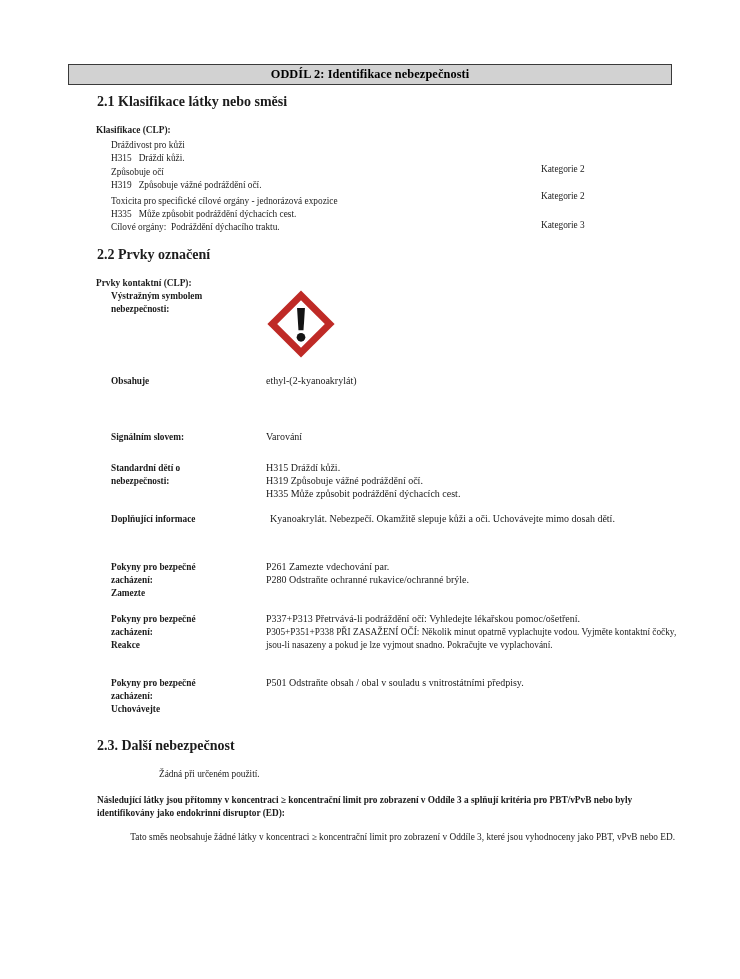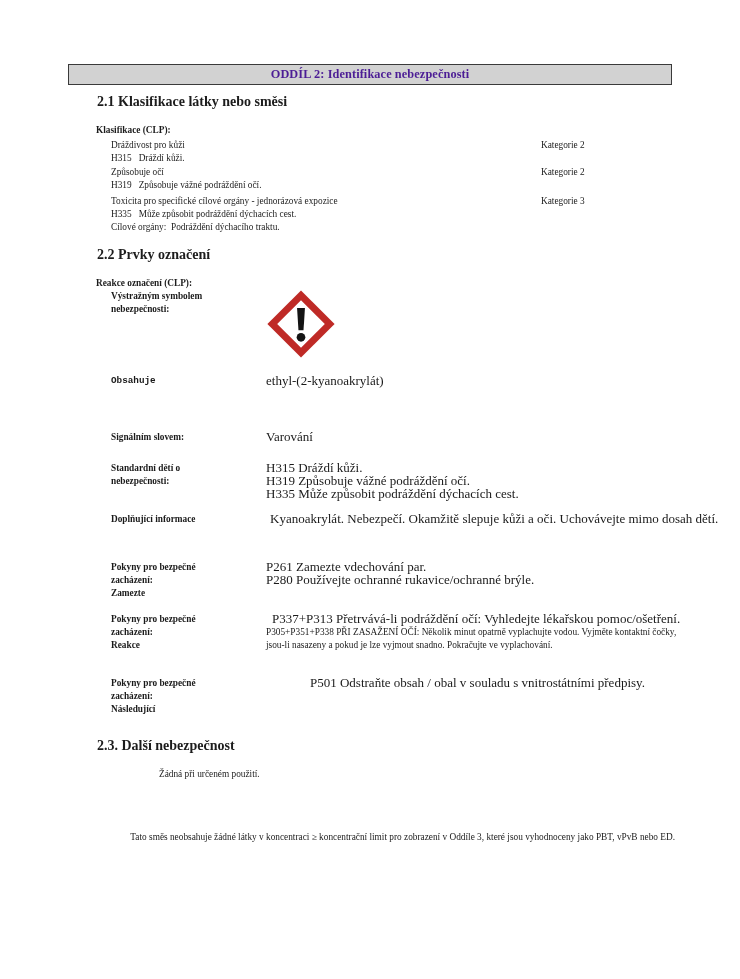--- a/index.html
+++ b/index.html
@@ -36,21 +36,21 @@
     border: 1.6px solid #3a3a3a;
     box-sizing: border-box;
     display: flex;
     align-items: center;
     justify-content: center;
   }
   .section-bar-title {
     font-size: 12.3px;
     font-weight: bold;
     letter-spacing: 0.1px;
-    color: #4c1d95;
+    color: #000000;
     line-height: 1;
   }
 
   
   .t {
     position: absolute;
     font-size: 9.3px;
     line-height: 12.6px;
     white-space: pre;
     color: #1c1c1c;
@@ -63,35 +63,36 @@
     font-weight: bold;
   }
 
   
   .cat {
     position: absolute;
     left: 541px;
     font-size: 9.3px;
     line-height: 12.6px;
     white-space: pre;
+    margin-top: 24px;
   }
 
   
   .lbl {
     position: absolute;
     left: 111px;
     font-size: 9.3px;
     font-weight: bold;
     line-height: 12.6px;
     white-space: pre;
   }
   .val {
     position: absolute;
     left: 266px;
-    font-size: 13px;
+    font-size: 10px;
     line-height: 12.6px;
     white-space: pre;
     text-align: right;
   }
   .val-wide {
     position: absolute;
     left: 266px;
     width: 415px;
     font-size: 9.3px;
     line-height: 12.6px;
@@ -136,66 +137,67 @@
   <div class="t" style="left:111px; top:179px;">H319   Způsobuje vážné podráždění očí.</div>
 
   <div class="t" style="left:111px; top:195px;">Toxicita pro specifické cílové orgány - jednorázová expozice</div>
   <div class="cat" style="top:195px;">Kategorie 3</div>
   <div class="t" style="left:111px; top:208px;">H335   Může způsobit podráždění dýchacích cest.</div>
 
   <div class="t" style="left:111px; top:221px;">Cílové orgány:  Podráždění dýchacího traktu.</div>
 
   <div class="t subhead" style="left:97px; top:249px;">2.2 Prvky označení</div>
 
-  <div class="t b" style="left:96px; top:277px;">Reakce označení (CLP):</div>
+  <div class="t b" style="left:96px; top:277px;">Prvky kontaktní (CLP):</div>
 
   <div class="lbl" style="top:290px;">Výstražným symbolem</div>
   <div class="lbl" style="top:303px;">nebezpečnosti:</div>
 
   <div class="pictogram">
     <svg viewBox="0 0 100 100" xmlns="http://www.w3.org/2000/svg">
       <polygon points="50,2 98,50 50,98 2,50" fill="#bf2a26"></polygon>
       <polygon points="50,16 84,50 50,84 16,50" fill="#ffffff"></polygon>
       <path d="M44.4 27 L55.6 27 L53.6 59 L46.4 59 Z" fill="#141414"></path>
       <circle cx="50" cy="69" r="6.2" fill="#141414"></circle>
     </svg>
   </div>
 
-  <div class="lbl" style="top:375px;font-family:Liberation Mono, monospace;">Obsahuje</div>
+  <div class="lbl" style="top:375px;">Obsahuje</div>
   <div class="val" style="top:375px;">ethyl-(2-kyanoakrylát)</div>
 
   <div class="lbl" style="top:431px;">Signálním slovem:</div>
   <div class="val" style="top:431px;">Varování</div>
 
   <div class="lbl" style="top:462px;">Standardní dětí o</div>
   <div class="lbl" style="top:475px;">nebezpečnosti:</div>
   <div class="val" style="top:462px;">H315 Dráždí kůži.</div>
   <div class="val" style="top:475px;">H319 Způsobuje vážné podráždění očí.</div>
   <div class="val" style="top:488px;">H335 Může způsobit podráždění dýchacích cest.</div>
 
   <div class="lbl" style="top:513px;">Doplňující informace</div>
   <div class="val" style="top:513px; left:270px;">Kyanoakrylát. Nebezpečí. Okamžitě slepuje kůži a oči. Uchovávejte mimo dosah dětí.</div>
 
   <div class="lbl" style="top:561px;">Pokyny pro bezpečné</div>
   <div class="lbl" style="top:574px;">zacházení:</div>
   <div class="lbl" style="top:587px;">Zamezte</div>
   <div class="val" style="top:561px;">P261 Zamezte vdechování par.</div>
-  <div class="val" style="top:574px;">P280 Používejte ochranné rukavice/ochranné brýle.</div>
+  <div class="val" style="top:574px;">P280 Odstraňte ochranné rukavice/ochranné brýle.</div>
 
   <div class="lbl" style="top:613px;">Pokyny pro bezpečné</div>
   <div class="lbl" style="top:626px;">zacházení:</div>
   <div class="lbl" style="top:639px;">Reakce</div>
-  <div class="val" style="top:613px;margin-left:6px;">P337+P313 Přetrvává-li podráždění očí: Vyhledejte lékařskou pomoc/ošetření.</div>
+  <div class="val" style="top:613px;">P337+P313 Přetrvává-li podráždění očí: Vyhledejte lékařskou pomoc/ošetření.</div>
   <div class="val-wide" style="top:626px;">P305+P351+P338 PŘI ZASAŽENÍ OČÍ: Několik minut opatrně vyplachujte vodou. Vyjměte kontaktní čočky, jsou-li nasazeny a pokud je lze vyjmout snadno. Pokračujte ve vyplachování.</div>
 
   <div class="lbl" style="top:677px;">Pokyny pro bezpečné</div>
   <div class="lbl" style="top:690px;">zacházení:</div>
-  <div class="lbl" style="top:703px;">Následující</div>
-  <div class="val" style="top:677px;margin-left:44px;">P501 Odstraňte obsah / obal v souladu s vnitrostátními předpisy.</div>
+  <div class="lbl" style="top:703px;">Uchovávejte</div>
+  <div class="val" style="top:677px;">P501 Odstraňte obsah / obal v souladu s vnitrostátními předpisy.</div>
 
   <div class="t subhead" style="left:97px; top:740px;">2.3. Další nebezpečnost</div>
 
   <div class="t" style="left:111px; top:768px;margin-left:48px;">Žádná při určeném použití.</div>
 
+  <div class="para b" style="left:97px; top:794px; width:578px;">Následující látky jsou přítomny v koncentraci ≥ koncentrační limit pro zobrazení v Oddíle 3 a splňují kritéria pro PBT/vPvB nebo byly identifikovány jako endokrinní disruptor (ED):</div>
 
   <div class="para" style="left:111px; top:831px; width:564px;text-align:right;">Tato směs neobsahuje žádné látky v koncentraci ≥ koncentrační limit pro zobrazení v Oddíle 3, které jsou vyhodnoceny jako PBT, vPvB nebo ED.</div>
 
 </div>
 
 </body></html>

